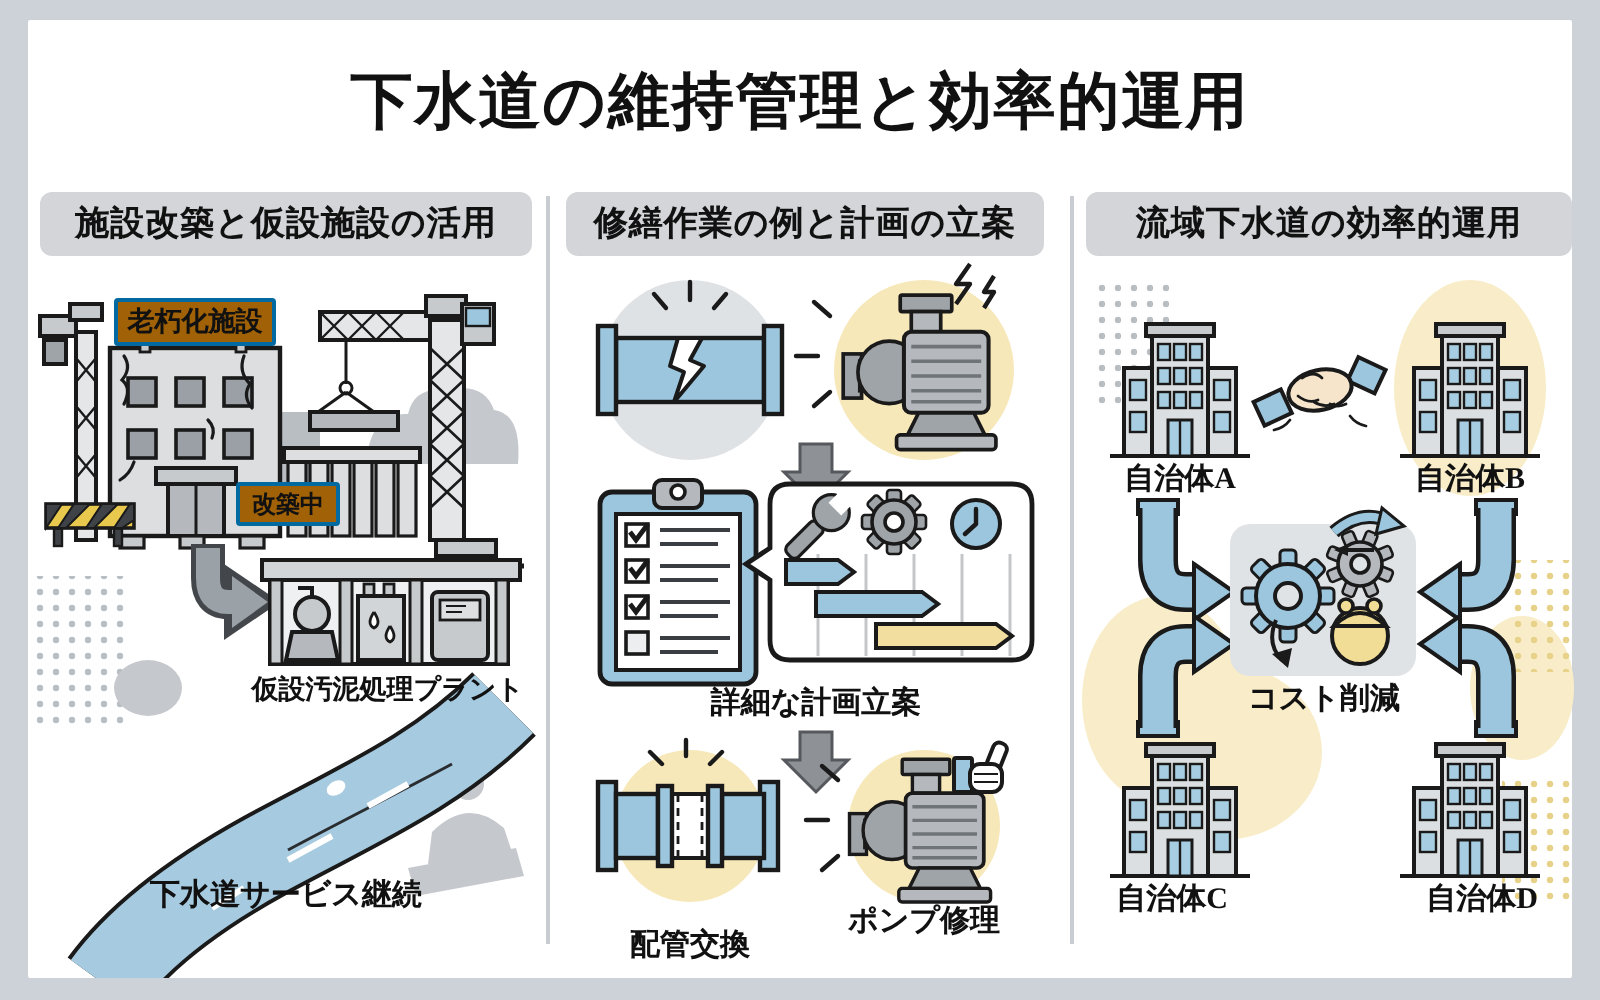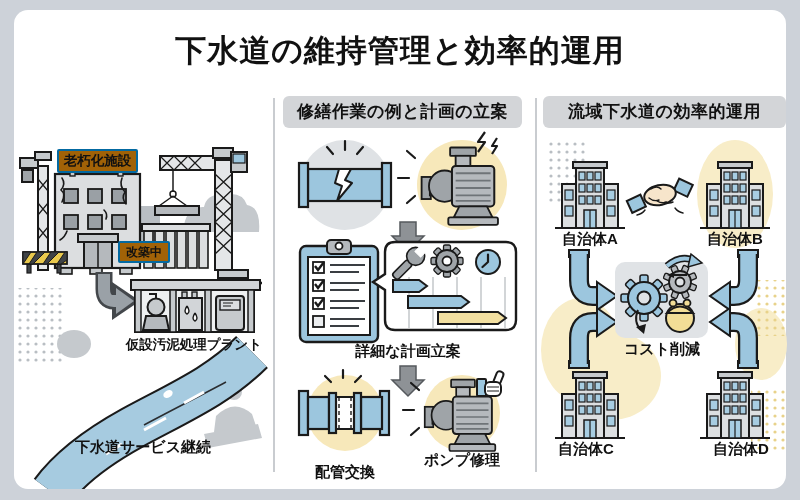--- a/index.html
+++ b/index.html
@@ -5,21 +5,21 @@
   html,body{margin:0;padding:0;}
   body{
     width:800px;height:500px;overflow:hidden;
     background:#cdd2d9;
     font-family:"Liberation Sans","DejaVu Sans",sans-serif;
     color:#111;
     position:relative;
   }
   .card{
     position:absolute;left:14px;top:10px;width:772px;height:479px;
-    background:#ffffff;border-radius:14px;
+    background:#ffffff;border-radius:1px;font-family:Liberation Serif, serif;
   }
   .title{
     position:absolute;left:0;top:20px;width:100%;
     text-align:center;font-size:31px;font-weight:bold;letter-spacing:1px;
   }
   .vdiv{position:absolute;top:88px;height:374px;width:2px;background:#c9ccd0;}
   .vdiv.d1{left:259px;}
   .vdiv.d2{left:521px;}
   .panel{position:absolute;top:84px;height:395px;}
   .panel.p1{left:4px;width:250px;}
@@ -54,20 +54,21 @@
 </style>
 </head>
 <body>
 
 <div class="card">
   <div class="title">下水道の維持管理と効率的運用</div>
   <div class="vdiv d1"></div>
   <div class="vdiv d2"></div>
 
   <section class="panel p1">
+    <div class="panel-header">施設改築と仮設施設の活用</div>
     <svg class="art" viewBox="0 0 250 395">
       <defs>
         <pattern id="dotsG1" width="8" height="8" patternUnits="userSpaceOnUse">
           <circle cx="2" cy="2" r="1.6" fill="#b9bec3"></circle>
         </pattern>
       </defs>
 
       <path d="M165,138 Q167,112 186,113 Q189,99 206,101 Q224,97 229,111 Q243,113 241,138 Z" fill="#c5c9cd"></path>
       <rect x="110" y="112" width="32" height="40" fill="#b9bec3"></rect>
       <rect x="0" y="194" width="48" height="74" fill="url(#dotsG1)"></rect>

